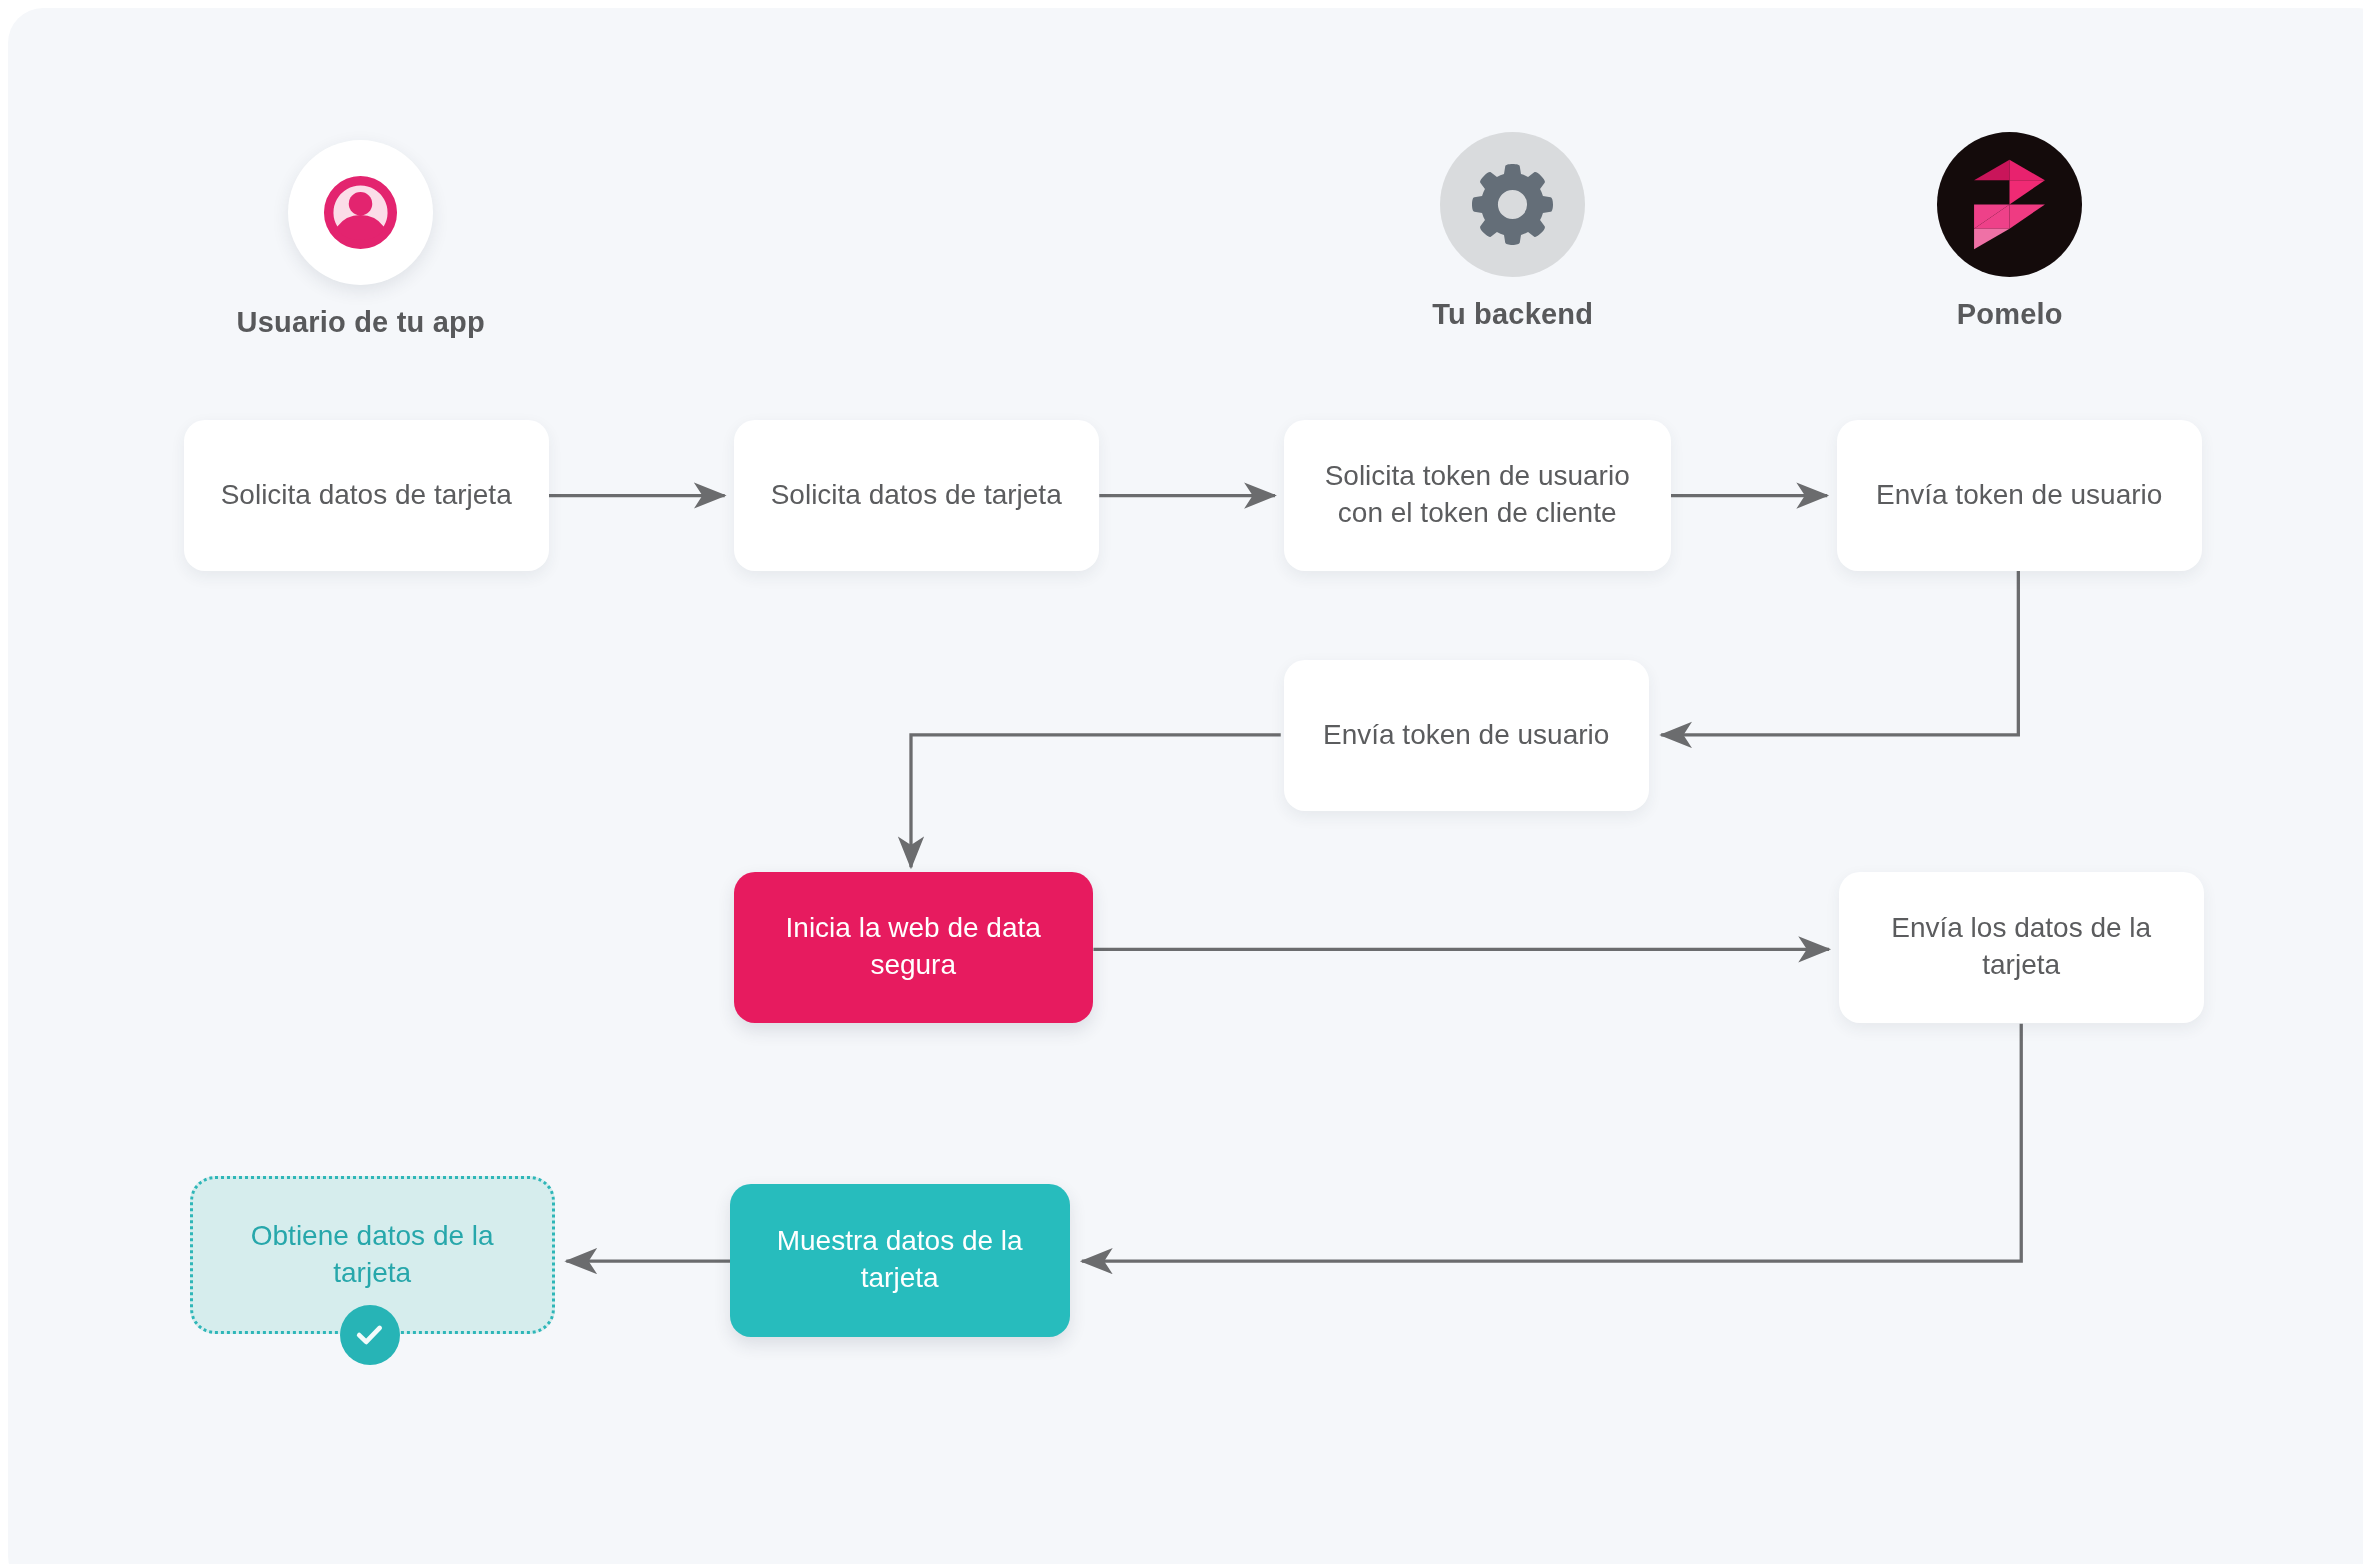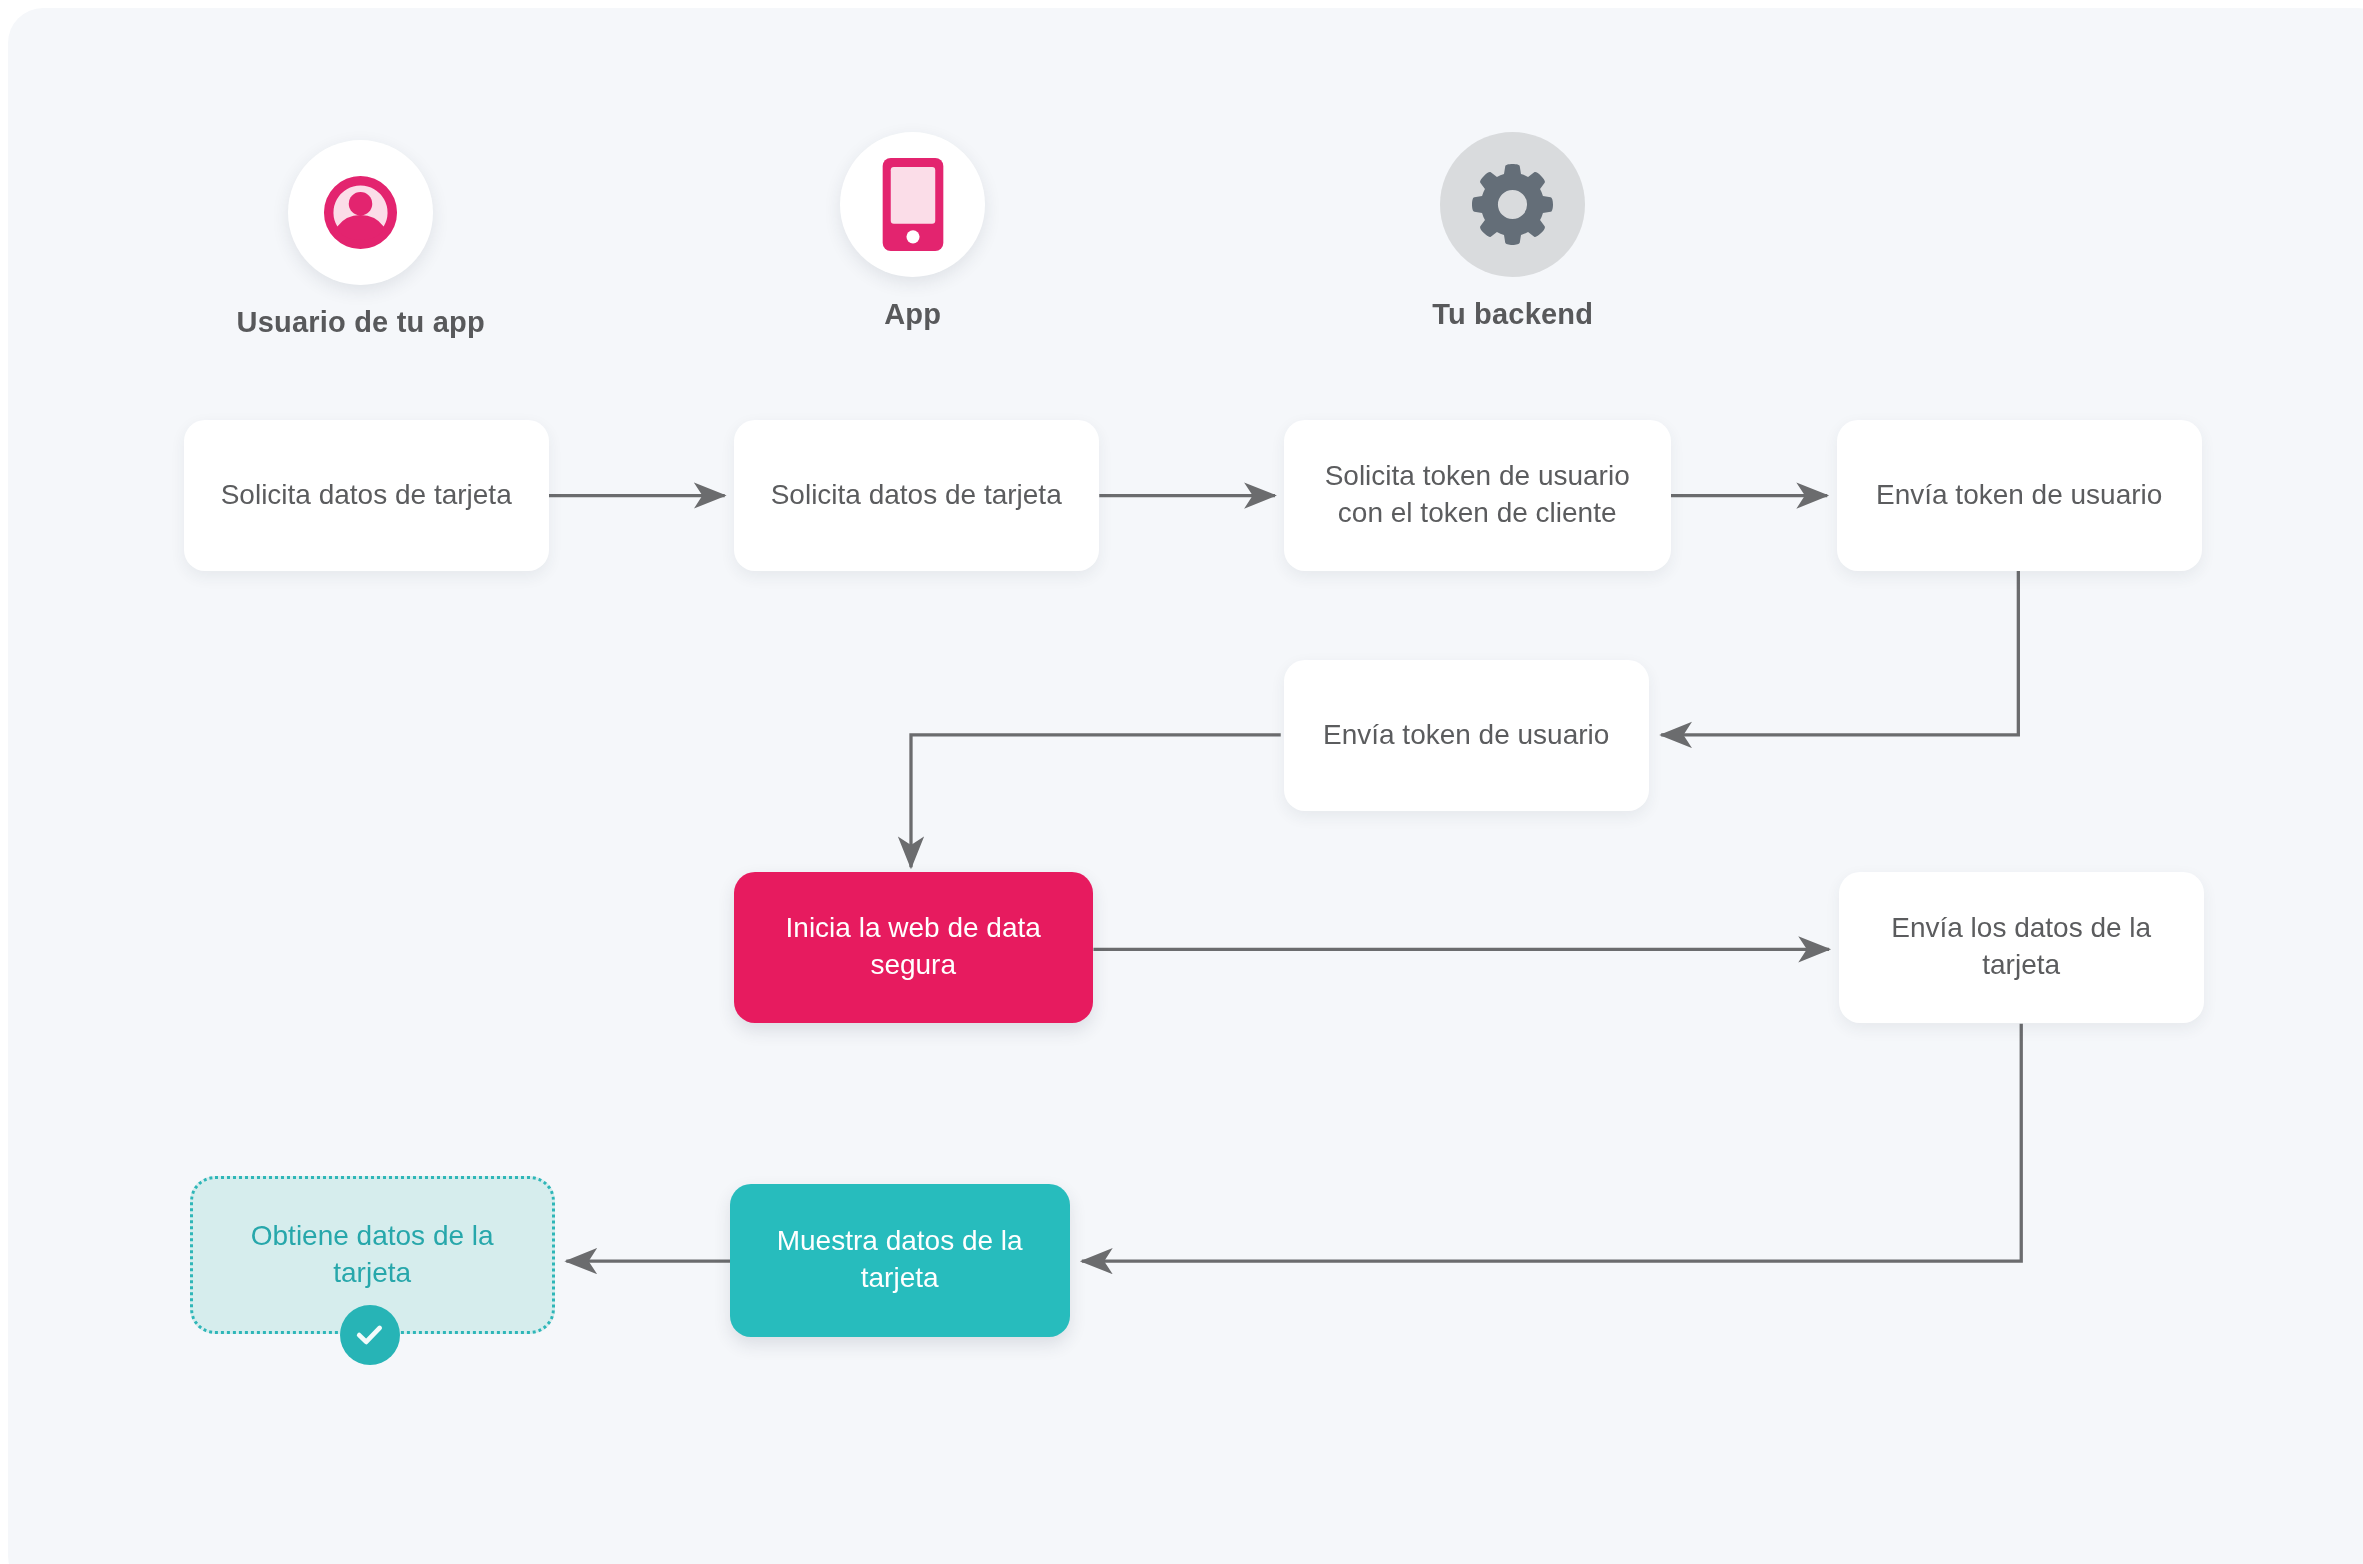--- a/index.html
+++ b/index.html
@@ -151,40 +151,47 @@
         <svg width="87" height="87" viewBox="0 0 100 100">
           <circle cx="50" cy="50" r="42" fill="#fbdde8"></circle>
           <path d="M50 8a42 42 0 1 0 0 84 42 42 0 0 0 0-84Zm0 11a31 31 0 0 1 26.6 47.1A33 33 0 0 0 50 53a33 33 0 0 0-26.6 13.1A31 31 0 0 1 50 19Z" fill="#e3246f"></path>
           <circle cx="50" cy="40" r="13.5" fill="#e3246f"></circle>
           <path d="M50 56c11.5 0 21.3 6.4 25.6 15.6A31 31 0 0 1 50 81a31 31 0 0 1-25.6-9.4C28.7 62.4 38.5 56 50 56Z" fill="#e3246f"></path>
         </svg>
       </div>
       <div class="actor-label">Usuario de tu app</div>
     </div>
 
-    <div class="actor" style="left:760px; top:124px;">
-      <div class="actor-badge badge-white">
-        <svg width="68" height="93" viewBox="0 0 60 92">
-          <rect x="0" y="0" width="60" height="92" rx="8" fill="#e3246f"></rect>
-          <rect x="8" y="9" width="44" height="56" rx="3" fill="#fbdde8"></rect>
-          <circle cx="30" cy="78" r="6.5" fill="#ffffff"></circle>
-        </svg>
-      </div>
-      <div class="actor-label">App</div>
-    </div>
 
     <div class="actor" style="left:1360px; top:124px;">
       <div class="actor-badge badge-gray">
         <svg width="81" height="81" viewBox="0 0 100 100">
           <path fill="#646e78" d="M50 0c5 0 9 1 9 3l1.5 9.4a38 38 0 0 1 8.7 3.6l7.6-5.7c1.7-1.2 5 .8 8.5 4.4s5.6 6.8 4.4 8.5l-5.7 7.6a38 38 0 0 1 3.6 8.7l9.4 1.5c2 .3 3 4.3 3 9s-1 9-3 9l-9.4 1.5a38 38 0 0 1-3.6 8.7l5.7 7.6c1.2 1.7-.8 5-4.4 8.5s-6.8 5.6-8.5 4.4l-7.6-5.7a38 38 0 0 1-8.7 3.6L59 97c-.3 2-4.3 3-9 3s-9-1-9-3l-1.5-9.4a38 38 0 0 1-8.7-3.6l-7.6 5.7c-1.7 1.2-5-.8-8.5-4.4s-5.6-6.8-4.4-8.5l5.7-7.6a38 38 0 0 1-3.6-8.7L3 59c-2-.3-3-4.3-3-9s1-9 3-9l9.4-1.5a38 38 0 0 1 3.6-8.7l-5.7-7.6c-1.2-1.7.8-5 4.4-8.5s6.8-5.6 8.5-4.4l7.6 5.7a38 38 0 0 1 8.7-3.6L41 3c.3-2 4.3-3 9-3Zm0 32a18 18 0 1 0 0 36 18 18 0 0 0 0-36Z"></path>
         </svg>
       </div>
       <div class="actor-label">Tu backend</div>
     </div>
 
+    <div class="actor" style="left:1857px; top:124px;">
+      <div class="actor-badge badge-dark">
+        <svg width="89" height="97" viewBox="0 0 92 104">
+          <polygon points="46,4 8,26 46,26" fill="#c9155a"></polygon>
+          <polygon points="46,4 84,26 46,26" fill="#e8226e"></polygon>
+          <polygon points="46,26 84,26 84,52 46,52" fill="#ec2573" opacity="0"></polygon>
+          <polygon points="46,26 84,26 46,52" fill="#ef2a74"></polygon>
+          <polygon points="46,52 84,52 46,78" fill="#ee4a8c" opacity="0"></polygon>
+          <polygon points="46,52 84,52 46,78" fill="#ef3b82"></polygon>
+          <polygon points="8,52 46,52 46,78 8,78" fill="#ec3f86" opacity="0"></polygon>
+          <polygon points="46,52 46,78 8,78" fill="#ee4189"></polygon>
+          <polygon points="8,78 46,78 8,100" fill="#ef71a6"></polygon>
+          <polygon points="8,52 46,52 8,78" fill="#ee4189"></polygon>
+        </svg>
+      </div>
+      <div class="actor-label">Pomelo</div>
+    </div>
 
     <div class="node node-white" style="left:176px; top:412px; width:365px; height:151px;">
       <span>Solicita datos de tarjeta</span>
     </div>
 
     <div class="node node-white" style="left:726px; top:412px; width:365px; height:151px;">
       <span>Solicita datos de tarjeta</span>
     </div>
 
     <div class="node node-white" style="left:1276px; top:412px; width:387px; height:151px;">

